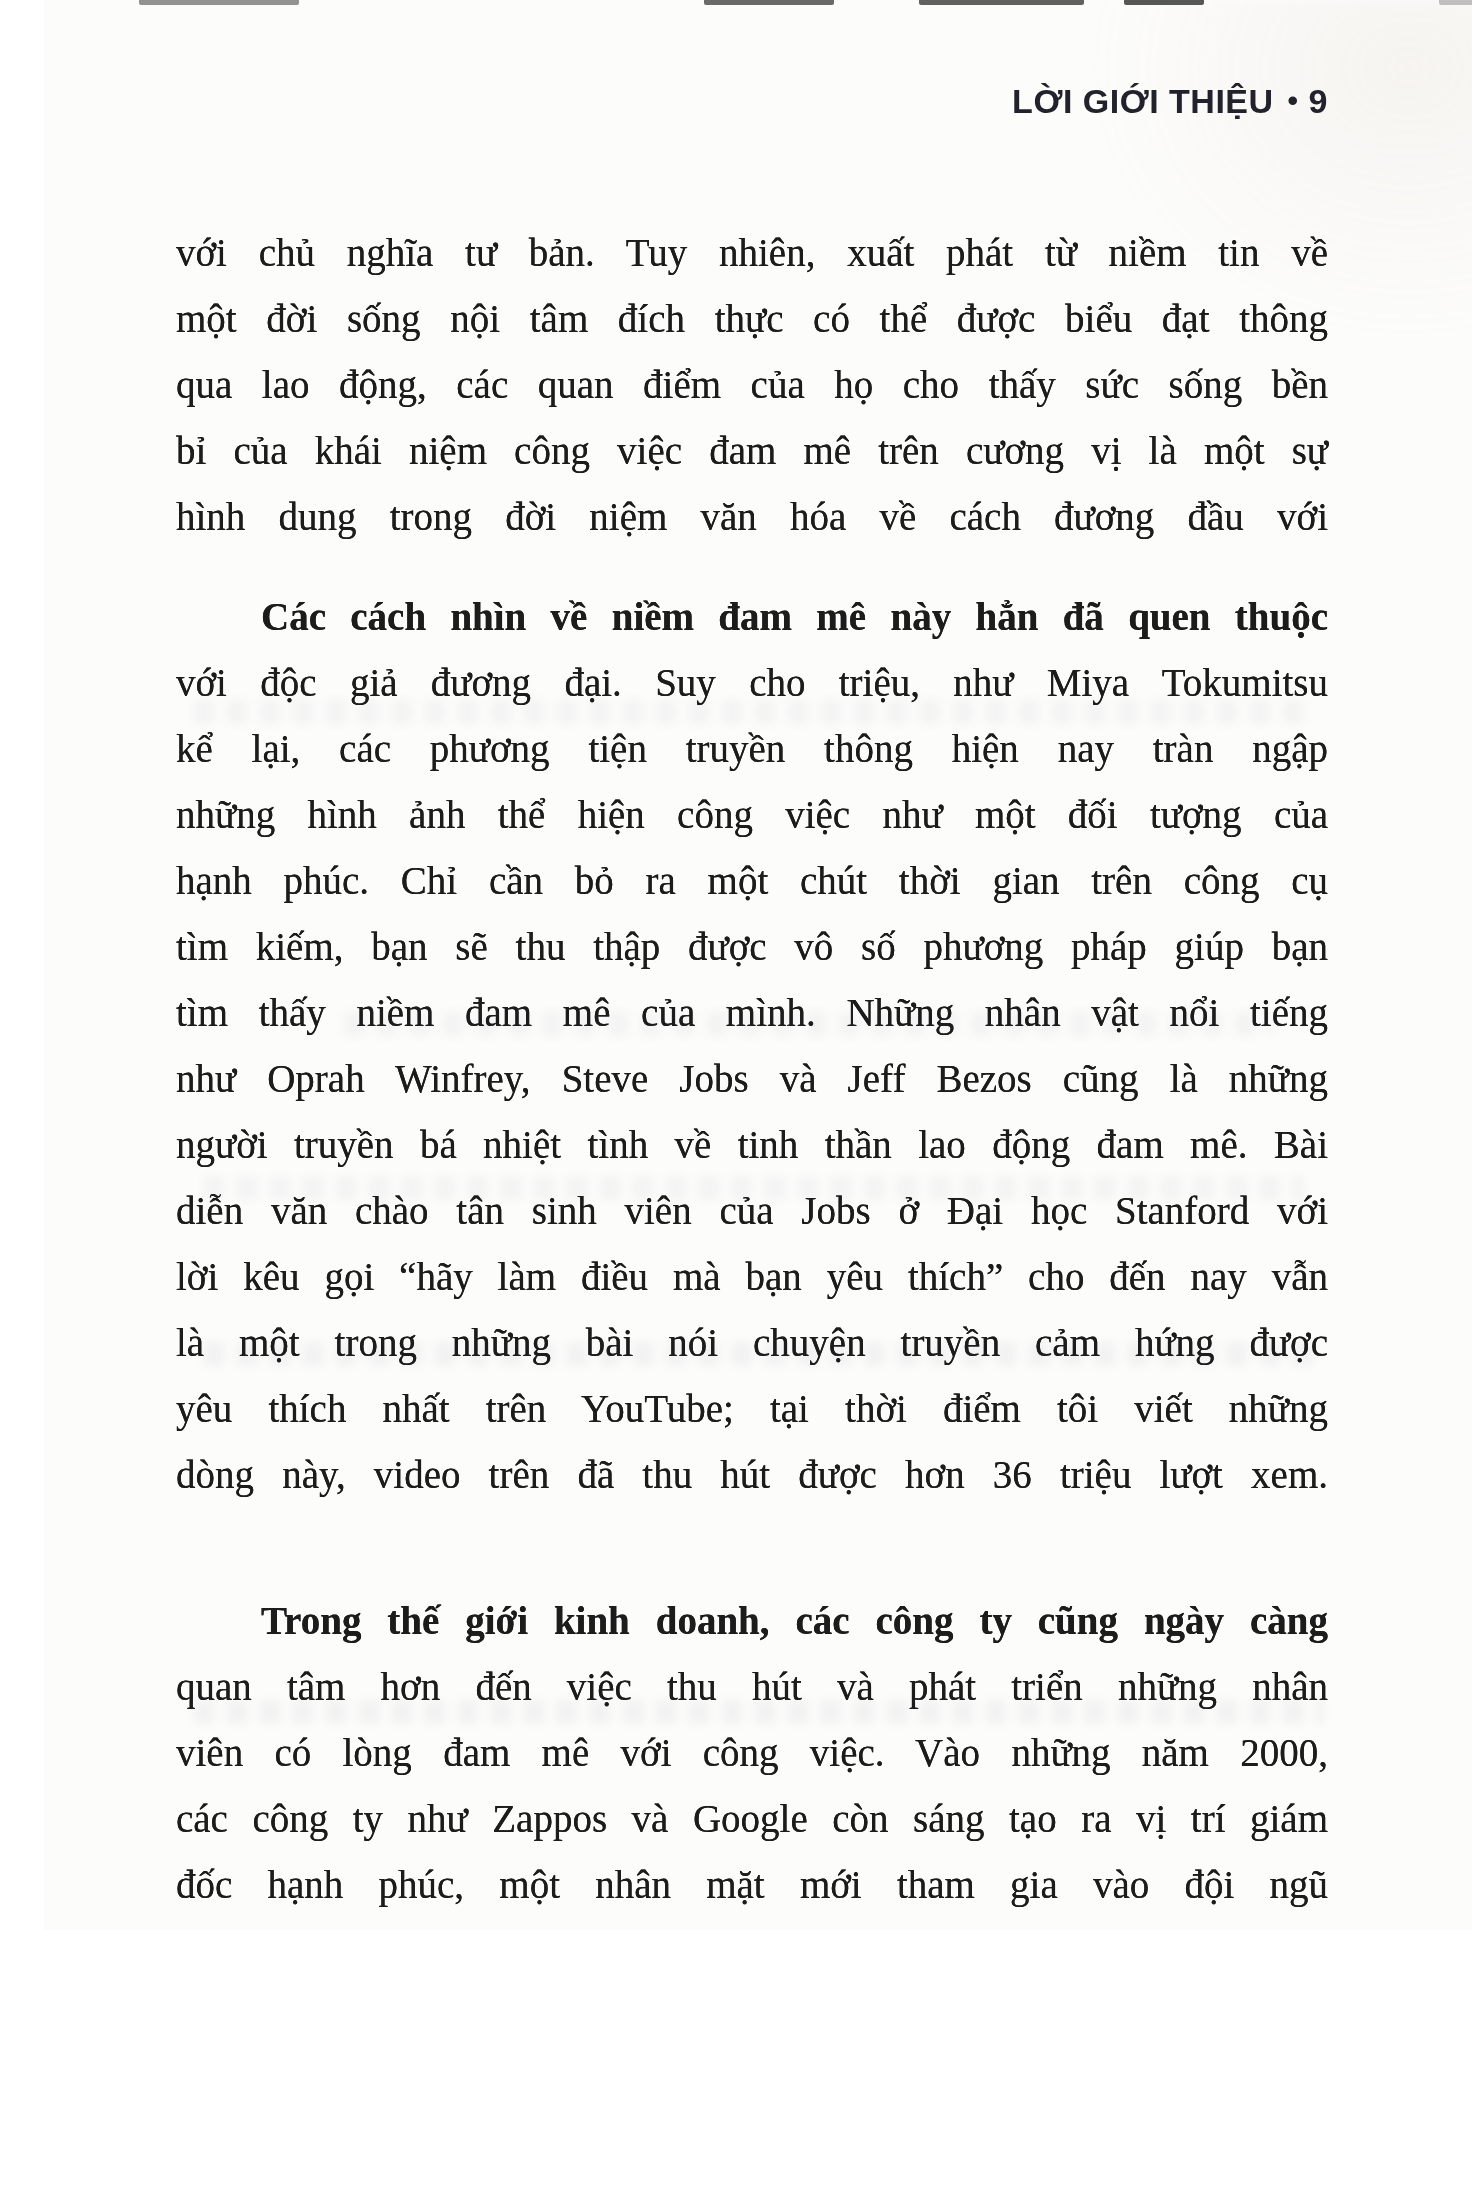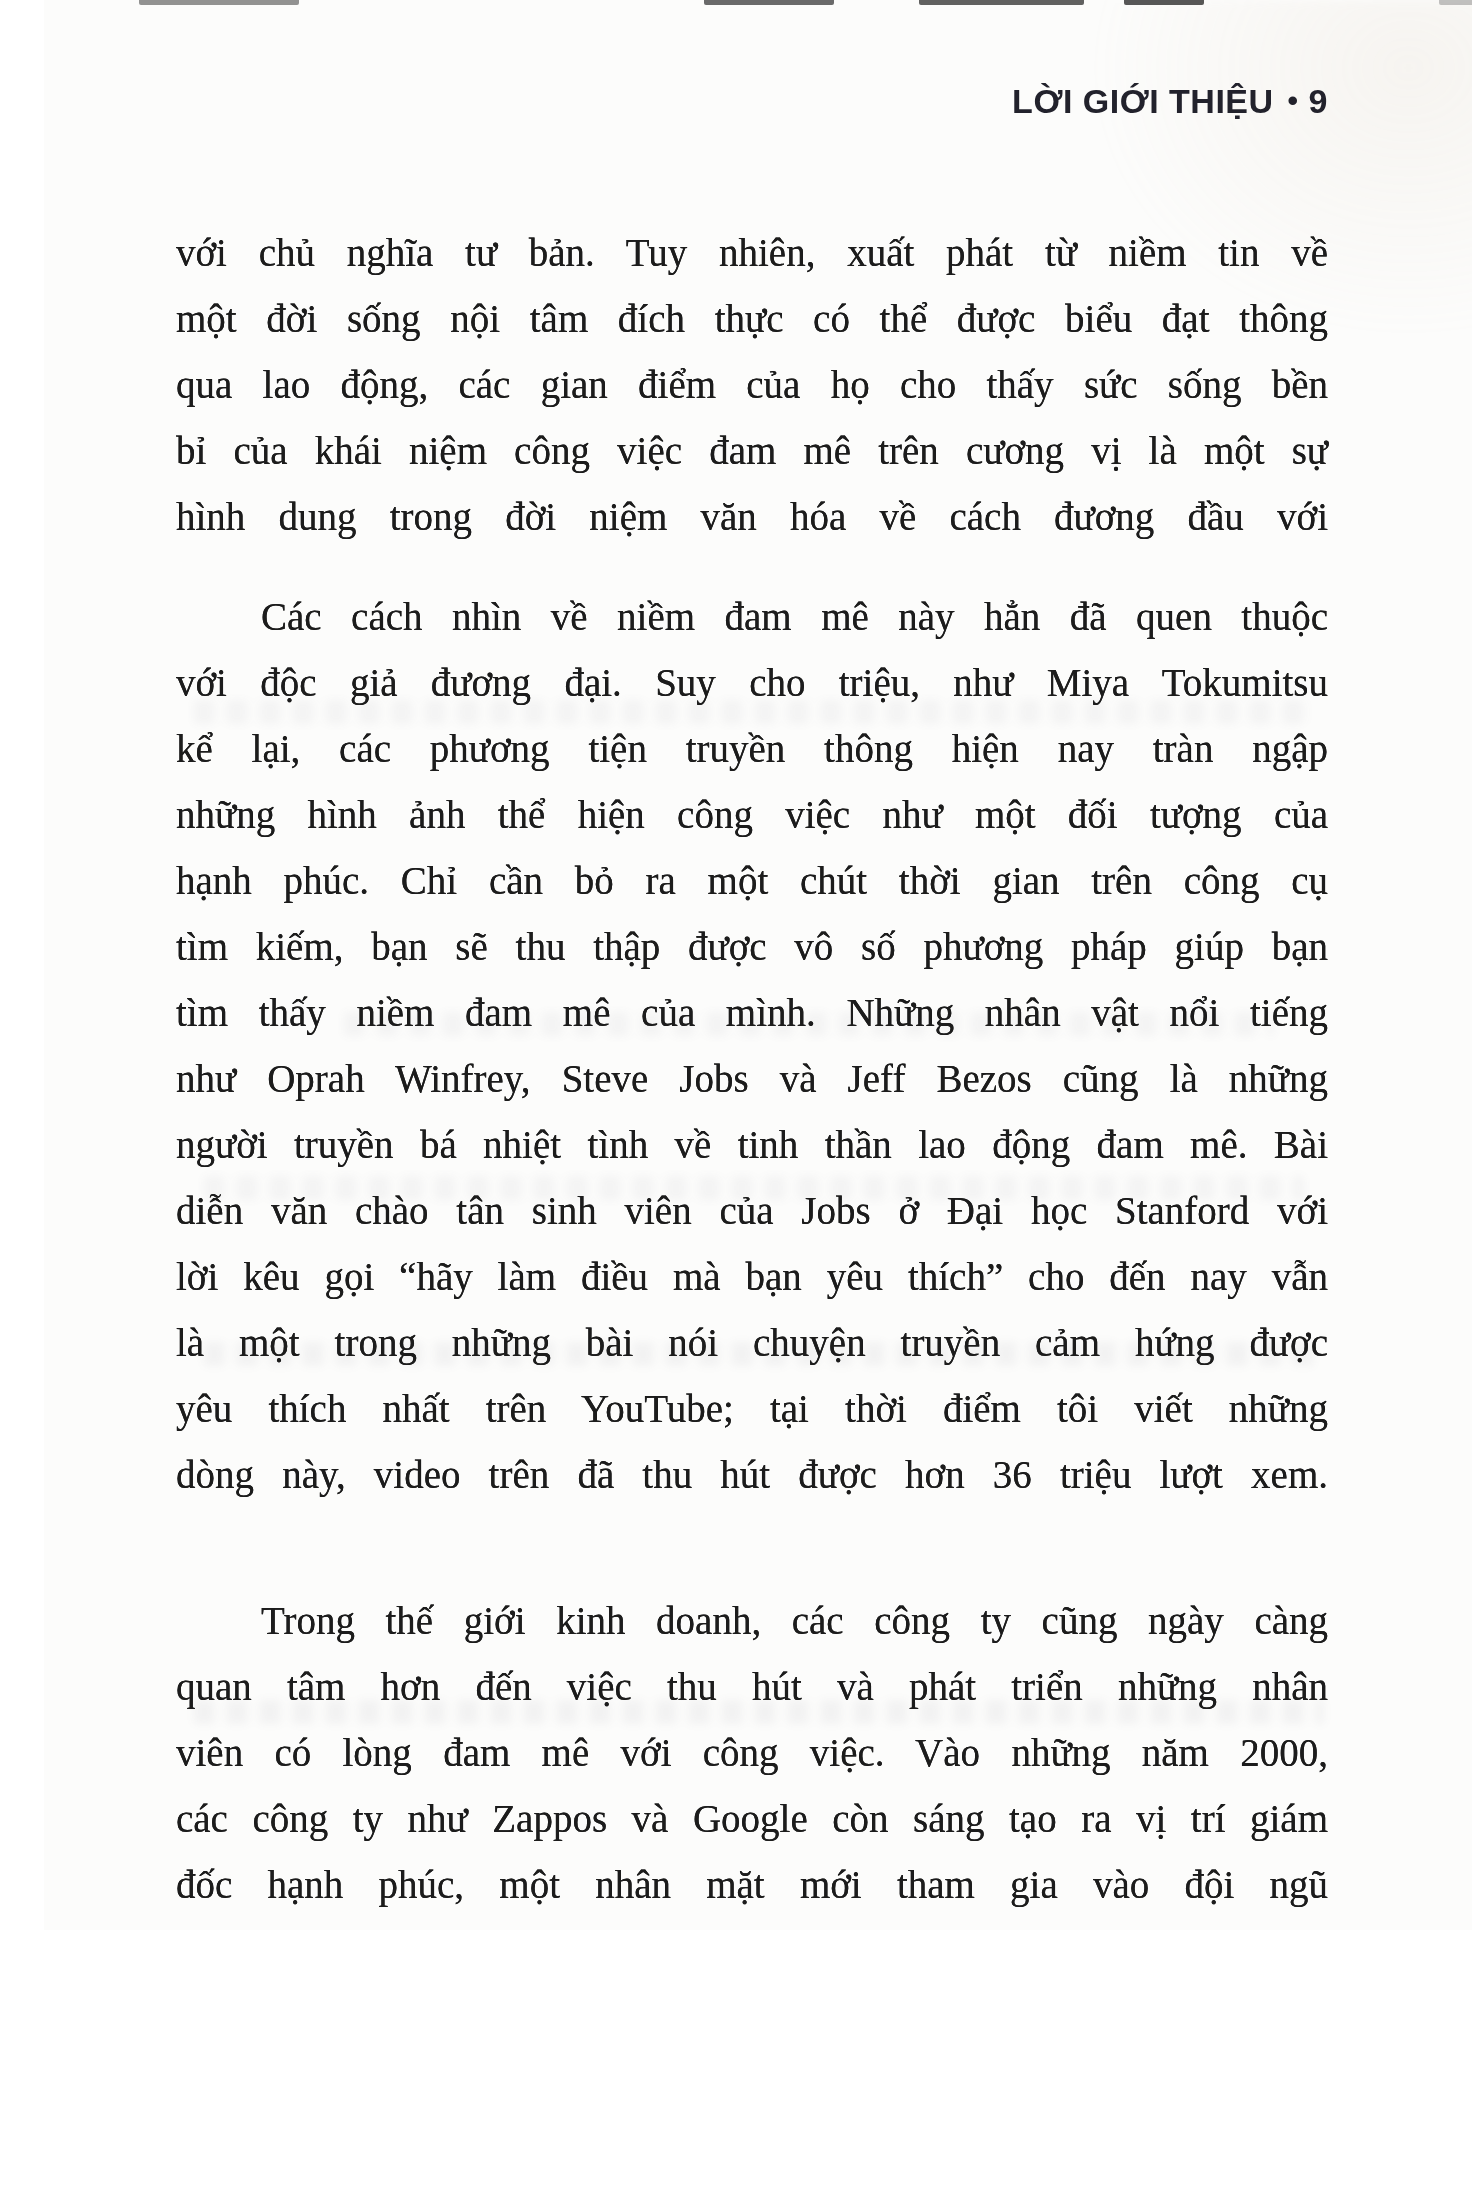--- a/index.html
+++ b/index.html
@@ -79,21 +79,21 @@
     text-shadow: 0 0 0.6px currentColor; 
   }
   .para { margin: 0; }
   .para.p1 { margin-top: 34px; }
   .para.p2 { margin-top: 80px; }
   .line {
     text-align: justify;
     text-align-last: justify;
     white-space: normal;
   }
-  .line.indent { padding-left: 85px; }
+  .line.indent { padding-left: 85px; font-weight: bold; }
   .line.endline { text-align-last: left; }
 
   
   .ghost {
     position: absolute;
     height: 24px;
     background: repeating-linear-gradient(90deg,
       rgba(110,110,125,0.55) 0px, rgba(110,110,125,0.55) 20px,
       rgba(110,110,125,0.05) 20px, rgba(110,110,125,0.05) 33px);
     filter: blur(4px);
@@ -131,21 +131,21 @@
   <div class="ghost g7"></div>
 
   <div class="running-header">
     <span>LỜI GIỚI THIỆU</span><span class="bullet">•</span><span>9</span>
   </div>
 
   <div class="page-body">
       <div class="para p0">
         <div class="line">với chủ nghĩa tư bản. Tuy nhiên, xuất phát từ niềm tin về</div>
         <div class="line">một đời sống nội tâm đích thực có thể được biểu đạt thông</div>
-        <div class="line">qua lao động, các gian điểm của họ cho thấy sức sống bền</div>
+        <div class="line">qua lao động, các quan điểm của họ cho thấy sức sống bền</div>
         <div class="line">bỉ của khái niệm công việc đam mê trên cương vị là một sự</div>
         <div class="line">hình dung trong đời niệm văn hóa về cách đương đầu với</div>
       </div>
       <div class="para p1">
         <div class="line indent">Các cách nhìn về niềm đam mê này hẳn đã quen thuộc</div>
         <div class="line">với độc giả đương đại. Suy cho triệu, như Miya Tokumitsu</div>
         <div class="line">kể lại, các phương tiện truyền thông hiện nay tràn ngập</div>
         <div class="line">những hình ảnh thể hiện công việc như một đối tượng của</div>
         <div class="line">hạnh phúc. Chỉ cần bỏ ra một chút thời gian trên công cụ</div>
         <div class="line">tìm kiếm, bạn sẽ thu thập được vô số phương pháp giúp bạn</div>

